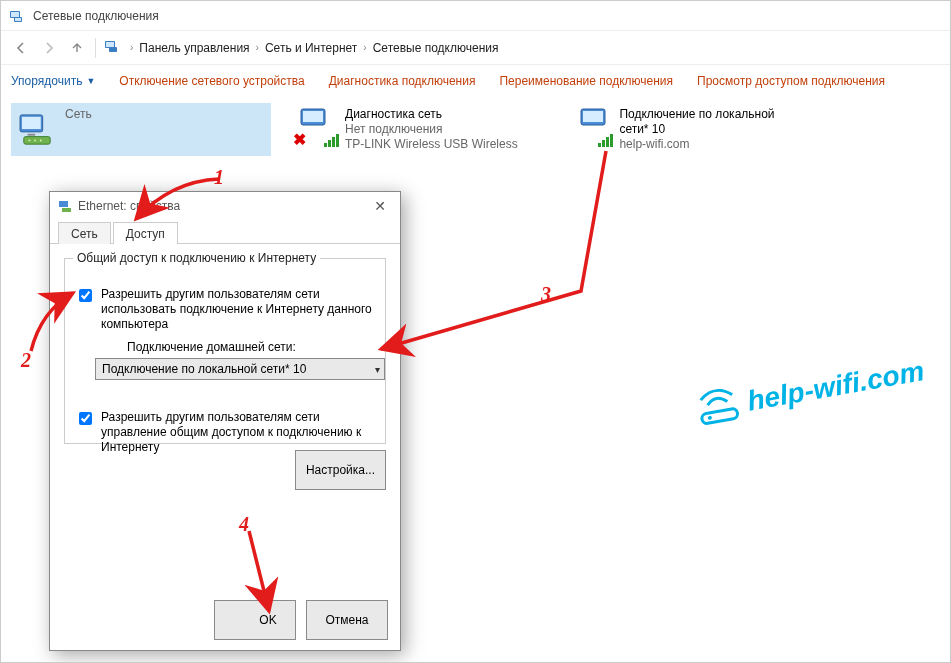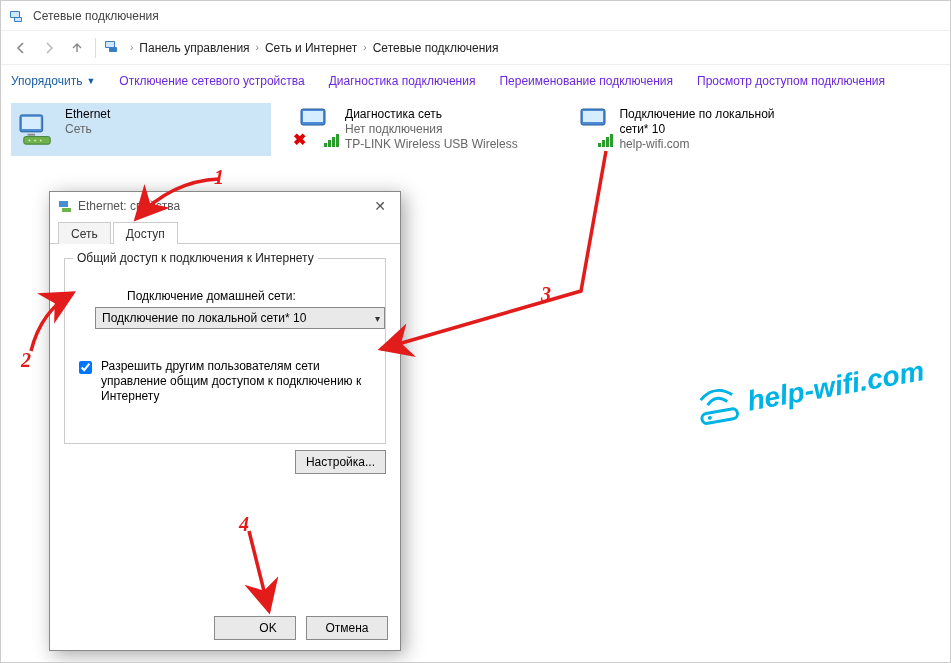--- a/index.html
+++ b/index.html
@@ -41,21 +41,21 @@
   .crumb-icon { margin: 0 6px 0 4px; }
   .crumbs { display:flex; align-items:center; gap:2px; color:#222; }
   .crumbs .chev { color:#888; margin:0 4px; font-size:10px;}
   .cmdbar {
     height: 32px;
     display:flex; align-items:center;
     padding: 0 10px;
     gap: 24px;
   }
   .cmdbar .organize { color:#1a5ea5; display:flex; align-items:center; gap:4px;}
-  .cmdbar .item { color:#6d28d9; cursor:default;}
+  .cmdbar .item { color:#c2410c; cursor:default;}
   .content {
     position:relative;
     padding: 6px 10px;
   }
   .conn-row { display:flex; gap:20px; }
   .conn {
     display:flex; gap:8px; padding:4px 6px; width:260px;
     align-items:flex-start;
   }
   .conn.selected { background:#cde6f7; }
@@ -112,21 +112,21 @@
   .subfield { margin-left:20px; margin-top:8px; }
   .subfield .lbl { font-size:12px; margin-bottom:4px; display:block;margin-left:32px;}
   .combo {
     width: 290px; height:22px;
     border:1px solid #8a8a8a; background:#e9e9e9;
     display:flex; align-items:center; justify-content:space-between;
     padding:0 4px 0 6px; font-size:12px;
   }
   .combo .chev { font-size:10px; color:#333;}
   .btn {
-    min-width:74px; height:24px;
+    min-width:74px; height:40px;
     border:1px solid #8a8a8a; background:#e9e9e9;
     font-size:12px; display:inline-flex; align-items:center; justify-content:center;
     padding: 0 10px;
   }
   .settings-btn-wrap { text-align:right; margin-top:6px;}
   .dlg-footer {
     position:absolute; right:12px; bottom:10px; display:flex; gap:10px;
   }
 
   
@@ -213,21 +213,20 @@
             <rect x="2" y="2" width="24" height="18" rx="2" fill="#4a8bd6" stroke="#2c5d9c"></rect>
             <rect x="4" y="4" width="20" height="13" fill="#d6ecff"></rect>
             <rect x="10" y="22" width="8" height="2" fill="#888"></rect>
             <rect x="6" y="25" width="28" height="8" rx="2" fill="#6fb24e" stroke="#3c7a30"></rect>
             <circle cx="12" cy="29" r="1" fill="#e2f0b0"></circle>
             <circle cx="18" cy="29" r="1" fill="#e2f0b0"></circle>
             <circle cx="24" cy="29" r="1" fill="#e2f0b0"></circle>
           </svg>
       </div>
       <div class="conn-text">
-        <div class="t1">Ethernet</div>
         <div class="t2">Сеть</div>
       </div>
     </div>
 
     <div class="conn">
       <div class="conn-ico">
         <svg width="36" height="28" viewBox="0 0 36 28" style="position:absolute;top:0;left:2px;">
             <rect x="2" y="2" width="24" height="16" rx="2" fill="#4a8bd6" stroke="#2c5d9c"></rect>
             <rect x="4" y="4" width="20" height="11" fill="#d6ecff"></rect>
           </svg>
@@ -277,22 +276,26 @@
     </span>
     <span>Ethernet: свойства</span>
     <span class="dlg-close">✕</span>
   </div>
   <div class="tabstrip">
     <div class="tab">Сеть</div>
     <div class="tab active">Доступ</div>
   </div>
   <div class="dlg-body">
     <div class="groupbox">
-      <div class="group-legend">Общий доступ к подключения к Интернету</div>
-
+      <div class="group-legend">Общий доступ к подключению к Интернету</div>
+
+      <div class="chkrow">
+        <input type="checkbox" checked="" style="">
+        <label>Разрешить другим пользователям сети использовать подключение к Интернету данного компьютера</label>
+      </div>
 
       <div class="subfield">
         <span class="lbl">Подключение домашней сети:</span>
         <div class="combo">
           <span>Подключение по локальной сети* 10</span>
           <span class="chev">▾</span>
         </div>
       </div>
 
       <div class="chkrow" style="margin-top:30px;">

